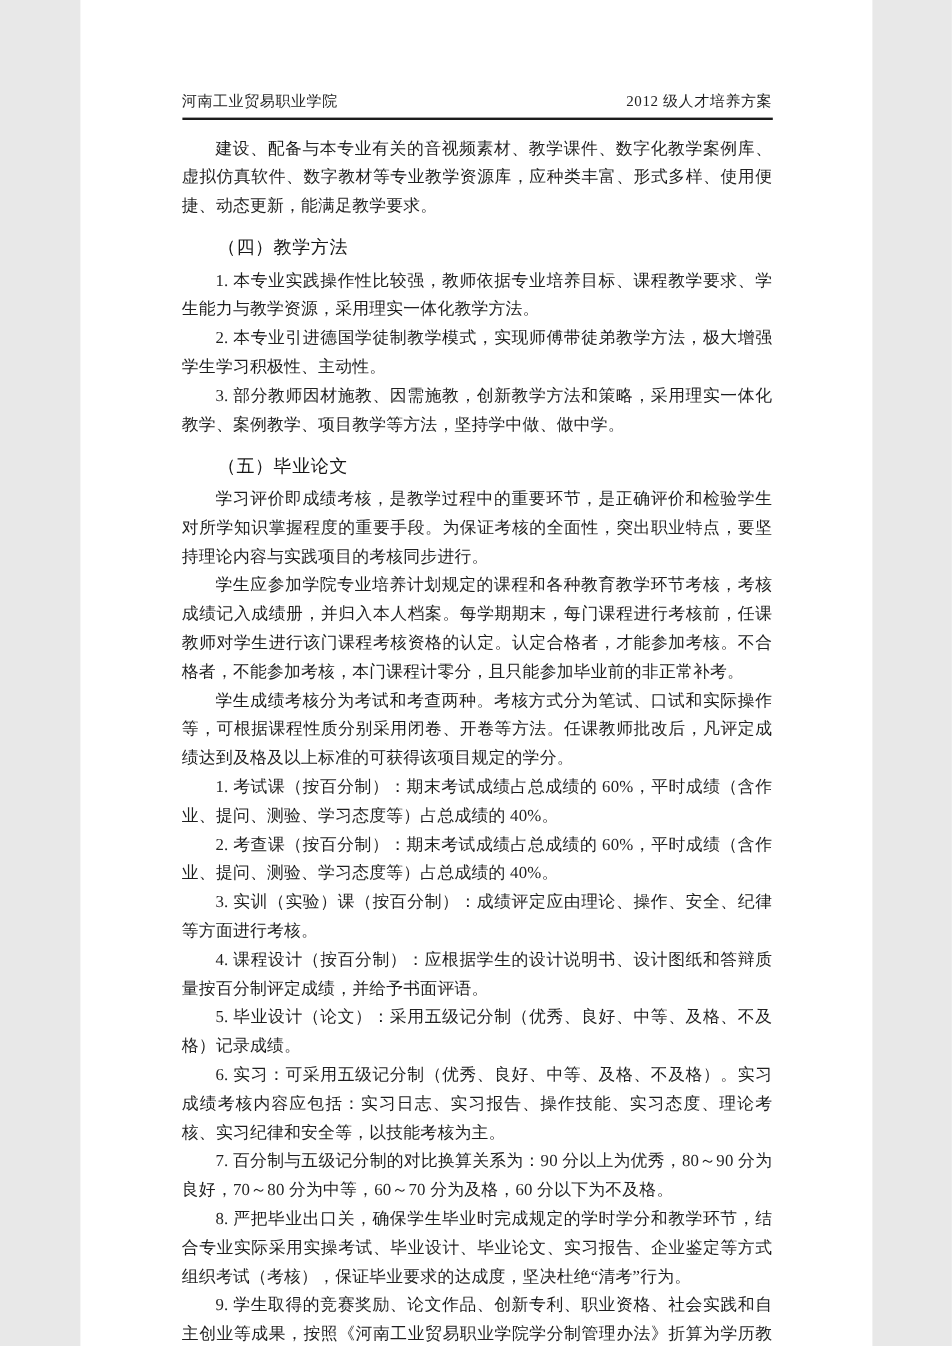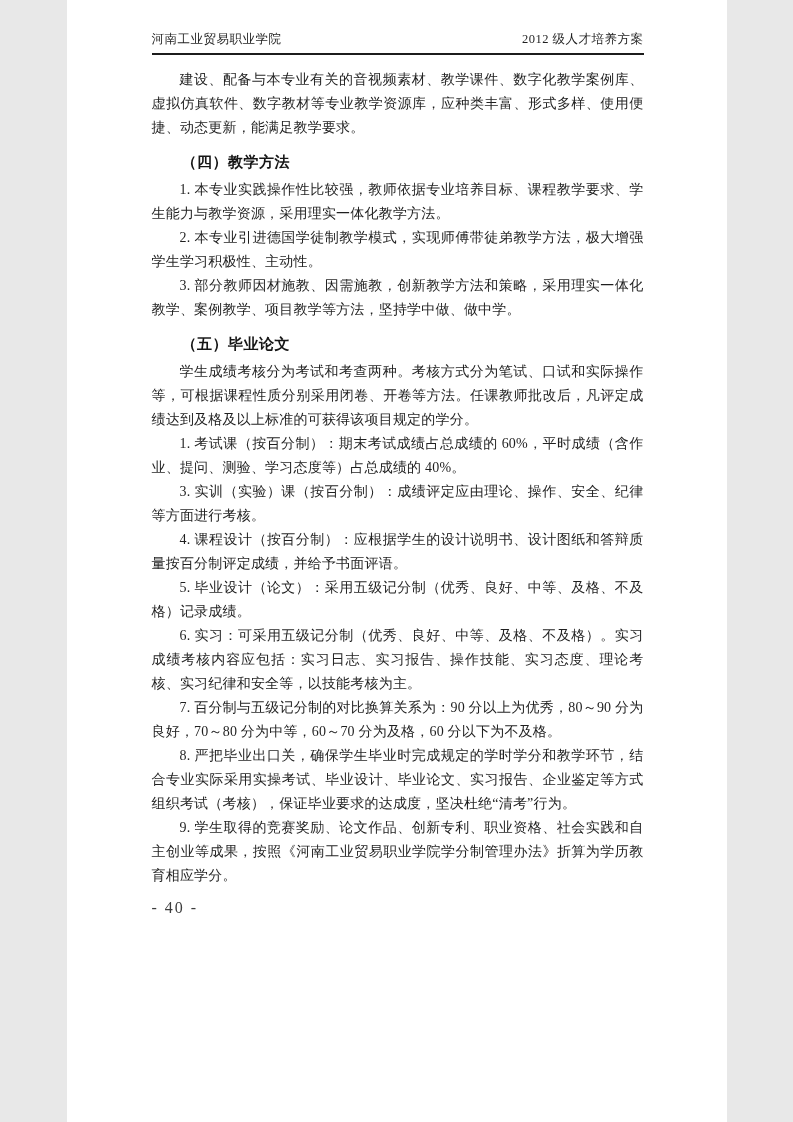--- a/index.html
+++ b/index.html
@@ -7,21 +7,21 @@
     padding: 0;
     background: #e8e8e8;
   }
   .page {
     position: relative;
     width: 660px;
     height: 1122px;
     margin: 0 auto;
     background: #ffffff;
     box-sizing: border-box;
-    padding: 31px 83px 0 85px;
+    padding: 76px 83px 0 85px;
     font-family: "Liberation Serif", "DejaVu Serif", serif;
     color: #1f1f1f;
     overflow: hidden;
   }
   .page-header {
     display: flex;
     justify-content: space-between;
     align-items: flex-end;
     font-size: 12.5px;
     padding-bottom: 5px;
@@ -35,21 +35,21 @@
     margin: 0;
     font-size: 14px;
     line-height: 24px;
     text-align: justify;
     text-indent: 2em;
     letter-spacing: 0.2px;
   }
   .heading {
     margin: 11px 0 6px 0;
     font-family: "Liberation Sans", "DejaVu Sans", sans-serif;
-    font-weight: bold;
+    font-weight: normal;
     font-size: 15px;
     line-height: 21px;
     text-indent: 2em;
     color: #161616;
     letter-spacing: 0.5px;
   }
   .page-footer {
     margin-top: 11px;
     font-size: 16px;
     color: #3d3d3d;
@@ -69,22 +69,25 @@
   <div class="doc-body">
 
     <p class="para">建设、配备与本专业有关的音视频素材、教学课件、数字化教学案例库、虚拟仿真软件、数字教材等专业教学资源库，应种类丰富、形式多样、使用便捷、动态更新，能满足教学要求。</p>
 
     <h3 class="heading">（四）教学方法</h3>
     <p class="para">1. 本专业实践操作性比较强，教师依据专业培养目标、课程教学要求、学生能力与教学资源，采用理实一体化教学方法。</p>
     <p class="para">2. 本专业引进德国学徒制教学模式，实现师傅带徒弟教学方法，极大增强学生学习积极性、主动性。</p>
     <p class="para">3. 部分教师因材施教、因需施教，创新教学方法和策略，采用理实一体化教学、案例教学、项目教学等方法，坚持学中做、做中学。</p>
 
     <h3 class="heading">（五）毕业论文</h3>
+    <p class="para">学习评价即成绩考核，是教学过程中的重要环节，是正确评价和检验学生对所学知识掌握程度的重要手段。为保证考核的全面性，突出职业特点，要坚持理论内容与实践项目的考核同步进行。</p>
+    <p class="para">学生应参加学院专业培养计划规定的课程和各种教育教学环节考核，考核成绩记入成绩册，并归入本人档案。每学期期末，每门课程进行考核前，任课教师对学生进行该门课程考核资格的认定。认定合格者，才能参加考核。不合格者，不能参加考核，本门课程计零分，且只能参加毕业前的非正常补考。</p>
     <p class="para">学生成绩考核分为考试和考查两种。考核方式分为笔试、口试和实际操作等，可根据课程性质分别采用闭卷、开卷等方法。任课教师批改后，凡评定成绩达到及格及以上标准的可获得该项目规定的学分。</p>
     <p class="para">1. 考试课（按百分制）：期末考试成绩占总成绩的 60%，平时成绩（含作业、提问、测验、学习态度等）占总成绩的 40%。</p>
+    <p class="para">2. 考查课（按百分制）：期末考试成绩占总成绩的 60%，平时成绩（含作业、提问、测验、学习态度等）占总成绩的 40%。</p>
     <p class="para">3. 实训（实验）课（按百分制）：成绩评定应由理论、操作、安全、纪律等方面进行考核。</p>
     <p class="para">4. 课程设计（按百分制）：应根据学生的设计说明书、设计图纸和答辩质量按百分制评定成绩，并给予书面评语。</p>
     <p class="para">5. 毕业设计（论文）：采用五级记分制（优秀、良好、中等、及格、不及格）记录成绩。</p>
     <p class="para">6. 实习：可采用五级记分制（优秀、良好、中等、及格、不及格）。实习成绩考核内容应包括：实习日志、实习报告、操作技能、实习态度、理论考核、实习纪律和安全等，以技能考核为主。</p>
     <p class="para">7. 百分制与五级记分制的对比换算关系为：90 分以上为优秀，80～90 分为良好，70～80 分为中等，60～70 分为及格，60 分以下为不及格。</p>
     <p class="para">8. 严把毕业出口关，确保学生毕业时完成规定的学时学分和教学环节，结合专业实际采用实操考试、毕业设计、毕业论文、实习报告、企业鉴定等方式组织考试（考核），保证毕业要求的达成度，坚决杜绝“清考”行为。</p>
     <p class="para">9. 学生取得的竞赛奖励、论文作品、创新专利、职业资格、社会实践和自主创业等成果，按照《河南工业贸易职业学院学分制管理办法》折算为学历教育相应学分。</p>
 
 
   </div>

